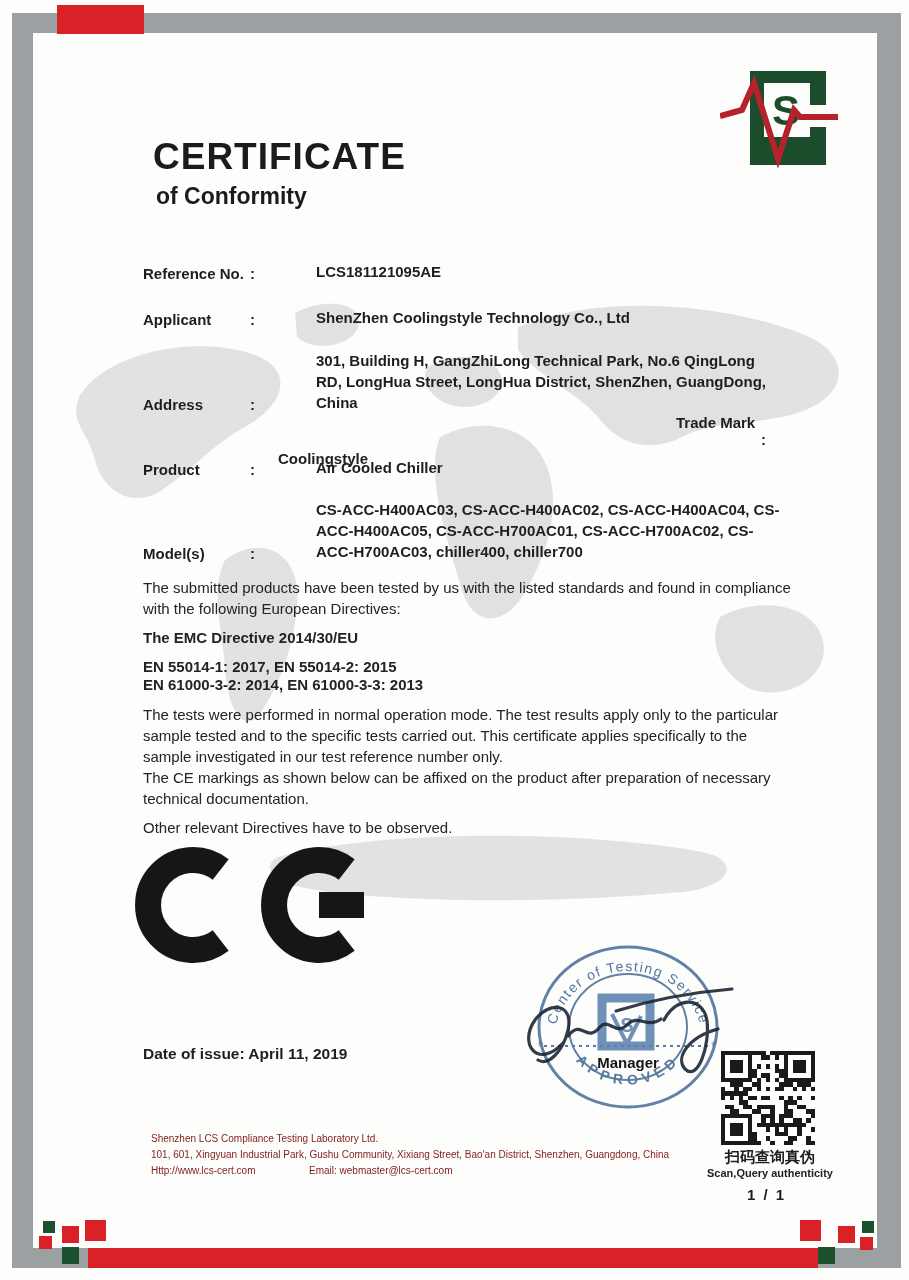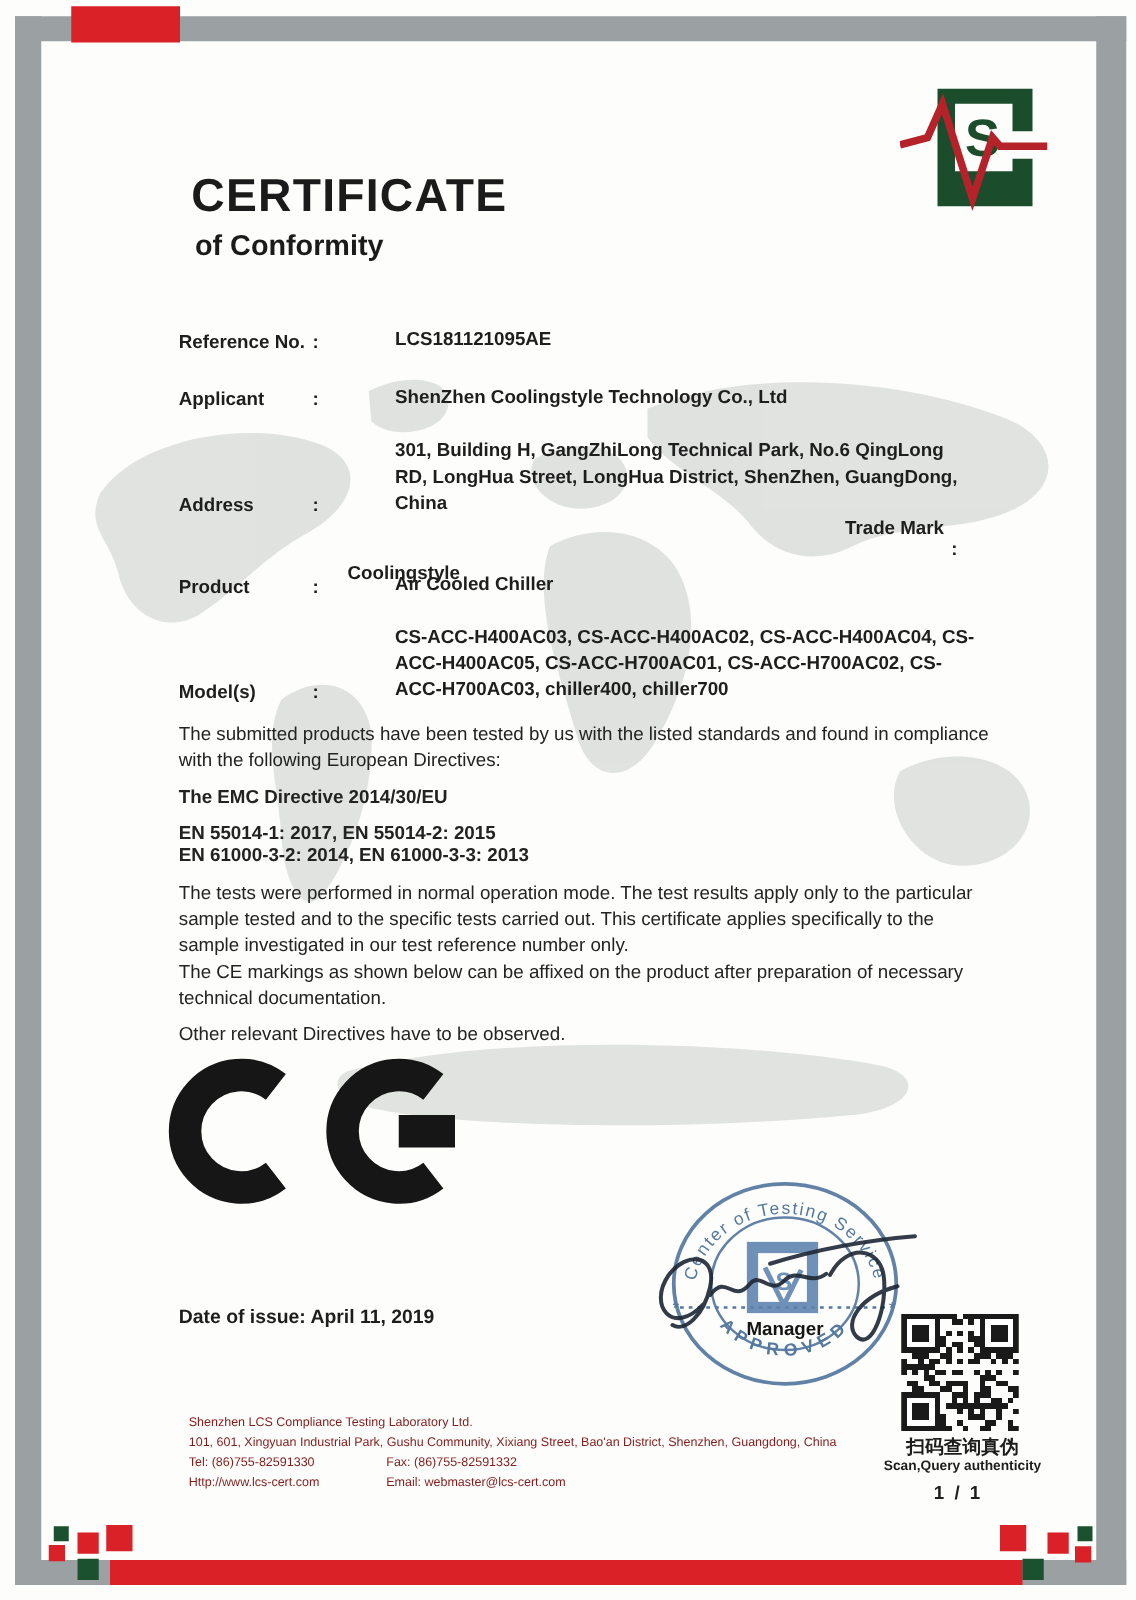--- a/index.html
+++ b/index.html
@@ -312,23 +312,19 @@
       <rect x="19" y="20" width="1" height="1"></rect>
       <rect x="20" y="20" width="1" height="1"></rect>
     </svg>
   <div class="qr-caption" style="top:1148px;font-size:15px;">扫码查询真伪</div>
   <div class="qr-caption" style="top:1167px;font-size:11px;">Scan,Query authenticity</div>
 
   <div class="abs foot" style="left:151px;top:1131px;width:560px;">
     <div>Shenzhen LCS Compliance Testing Laboratory Ltd.</div>
     <div style="width:555px;">101, 601, Xingyuan Industrial Park, Gushu Community, Xixiang Street, Bao'an District, Shenzhen, Guangdong, China</div>
     <div class="foot-row">
-      <div class="foot-col1">Tel: (86)755-82591330</div>
-      <div>Fax: (86)755-82591332</div>
-    </div>
-    <div class="foot-row">
       <div class="foot-col1">Http://www.lcs-cert.com</div>
       <div>Email: webmaster@lcs-cert.com</div>
     </div>
   </div>
   <div class="abs page-num" style="left:747px;top:1186px;">1 / 1</div>
 
 </div>
 
 </body></html>

